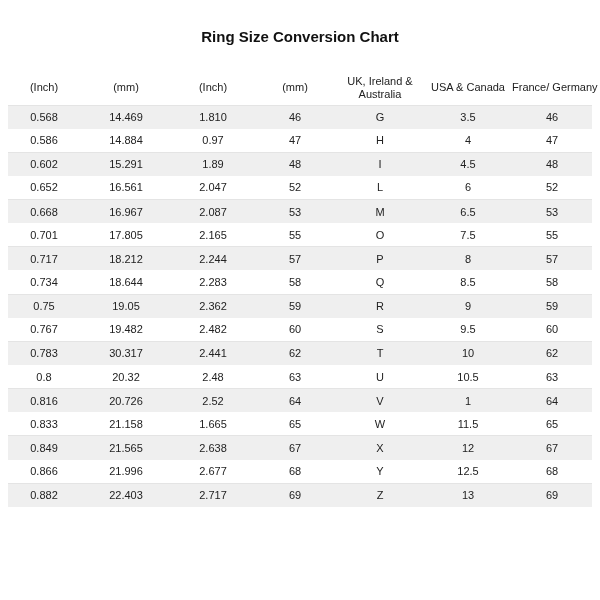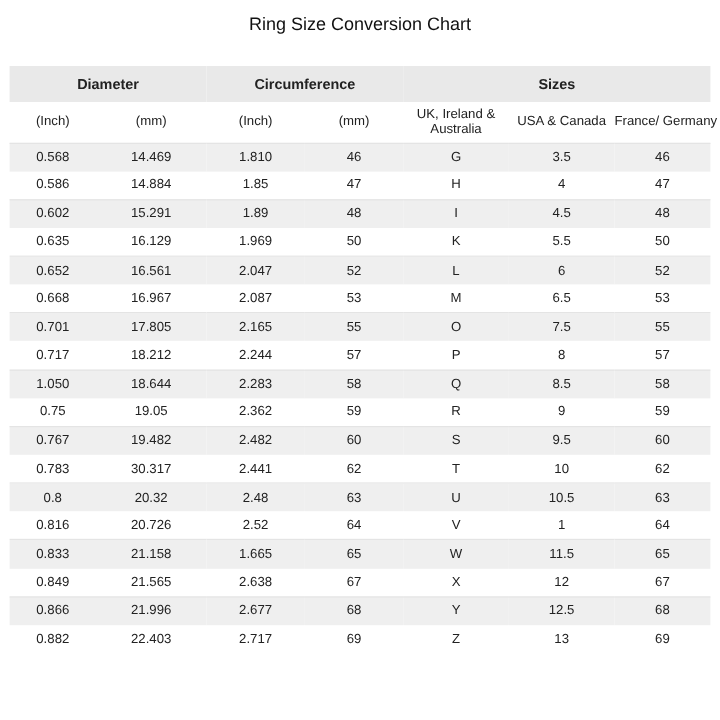--- a/index.html
+++ b/index.html
@@ -13,23 +13,23 @@
   html, body {
     margin: 0; padding: 0;
     width: 600px; height: 600px;
     background: #ffffff;
     font-family: "Liberation Sans", sans-serif;
     color: var(--text);
   }
   .page-title {
     text-align: center;
     font-size: 15px;
-    font-weight: normal;
+    font-weight: bold;
     color: var(--title-color);
-    padding-top: 11px;
+    padding-top: 27px;
     line-height: 20px;
   }
   table.ring-table {
     border-collapse: collapse;
     table-layout: fixed;
     width: 584px;
     margin: 24px 8px 0 8px;
   }
   col.c1 { width: 72px; }
   col.c2 { width: 92px; }
@@ -76,25 +76,20 @@
   <colgroup>
     <col class="c1">
       <col class="c2">
       <col class="c3">
       <col class="c4">
     <col class="c5">
       <col class="c6">
       <col class="c7">
   </colgroup>
   <thead>
-    <tr class="group-row">
-        <th colspan="2">Diameter</th>
-        <th colspan="2">Circumference</th>
-        <th colspan="3">Sizes</th>
-      </tr>
     <tr class="col-row">
         <th>(Inch)</th>
         <th>(mm)</th>
         <th>(Inch)</th>
         <th>(mm)</th>
         <th>UK, Ireland &amp; Australia</th>
         <th class="nowrap">USA &amp; Canada</th>
         <th class="nowrap">France/ Germany</th>
       </tr>
   </thead>
@@ -104,45 +99,36 @@
         <td>14.469</td>
         <td>1.810</td>
         <td>46</td>
         <td>G</td>
         <td>3.5</td>
         <td>46</td>
       </tr>
       <tr>
         <td>0.586</td>
         <td>14.884</td>
-        <td>1.85</td>
+        <td>0.97</td>
         <td>47</td>
         <td>H</td>
         <td>4</td>
         <td>47</td>
       </tr>
       <tr>
         <td>0.602</td>
         <td>15.291</td>
         <td>1.89</td>
         <td>48</td>
         <td>I</td>
         <td>4.5</td>
         <td>48</td>
       </tr>
       <tr>
-        <td>0.635</td>
-        <td>16.129</td>
-        <td>1.969</td>
-        <td>50</td>
-        <td>K</td>
-        <td>5.5</td>
-        <td>50</td>
-      </tr>
-      <tr>
         <td>0.652</td>
         <td>16.561</td>
         <td>2.047</td>
         <td>52</td>
         <td>L</td>
         <td>6</td>
         <td>52</td>
       </tr>
       <tr>
         <td>0.668</td>
@@ -165,21 +151,21 @@
       <tr>
         <td>0.717</td>
         <td>18.212</td>
         <td>2.244</td>
         <td>57</td>
         <td>P</td>
         <td>8</td>
         <td>57</td>
       </tr>
       <tr>
-        <td>1.050</td>
+        <td>0.734</td>
         <td>18.644</td>
         <td>2.283</td>
         <td>58</td>
         <td>Q</td>
         <td>8.5</td>
         <td>58</td>
       </tr>
       <tr>
         <td>0.75</td>
         <td>19.05</td>

